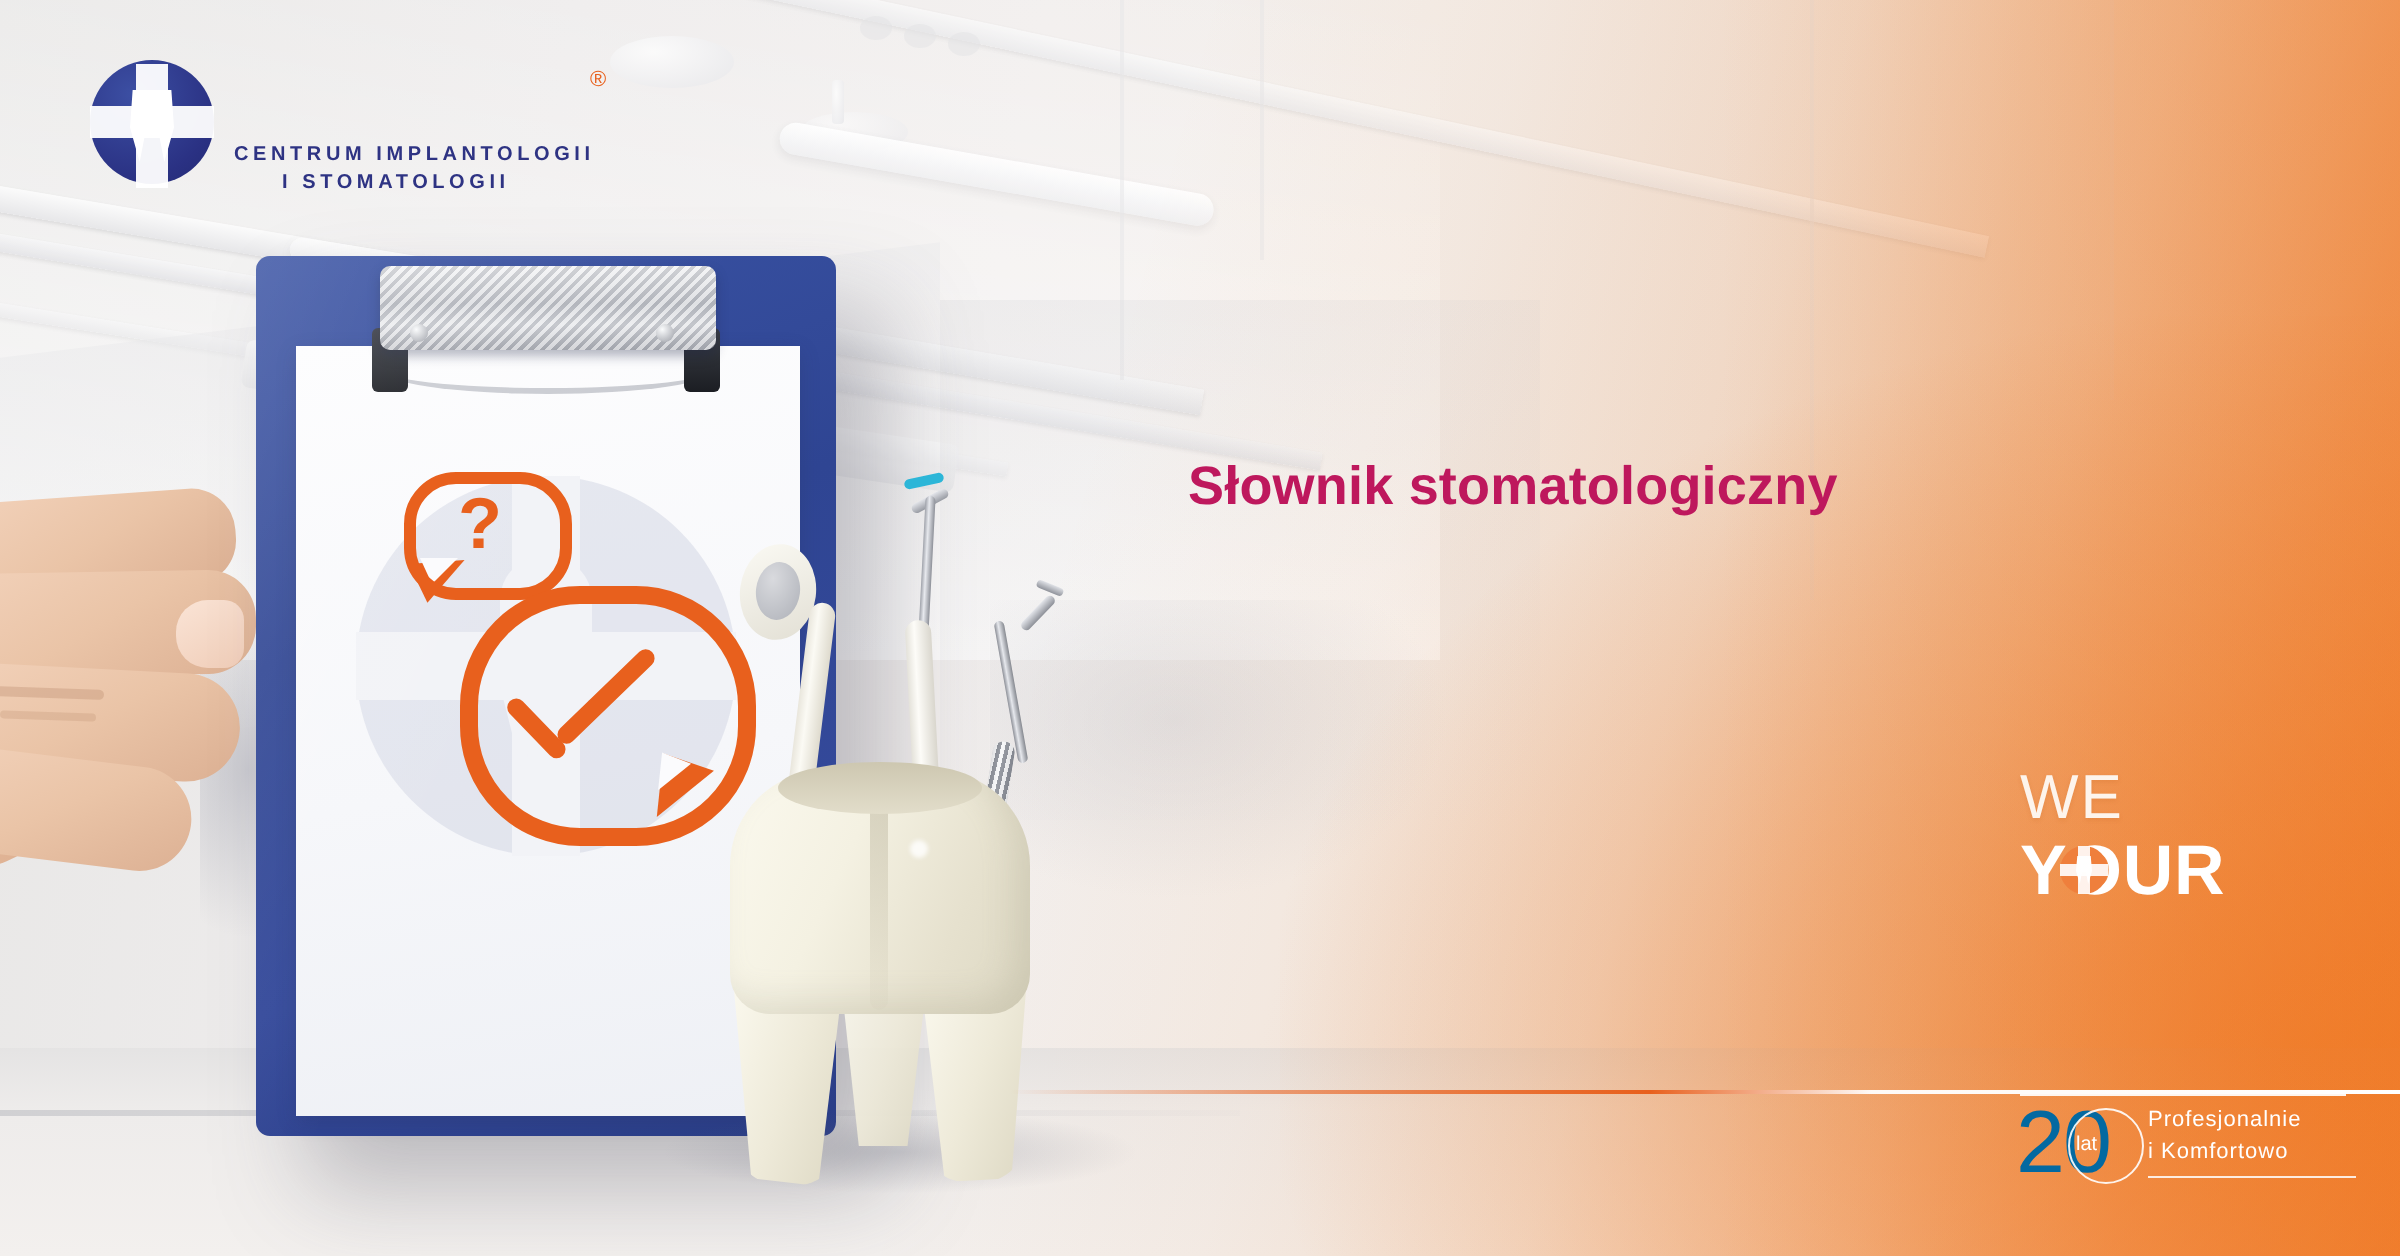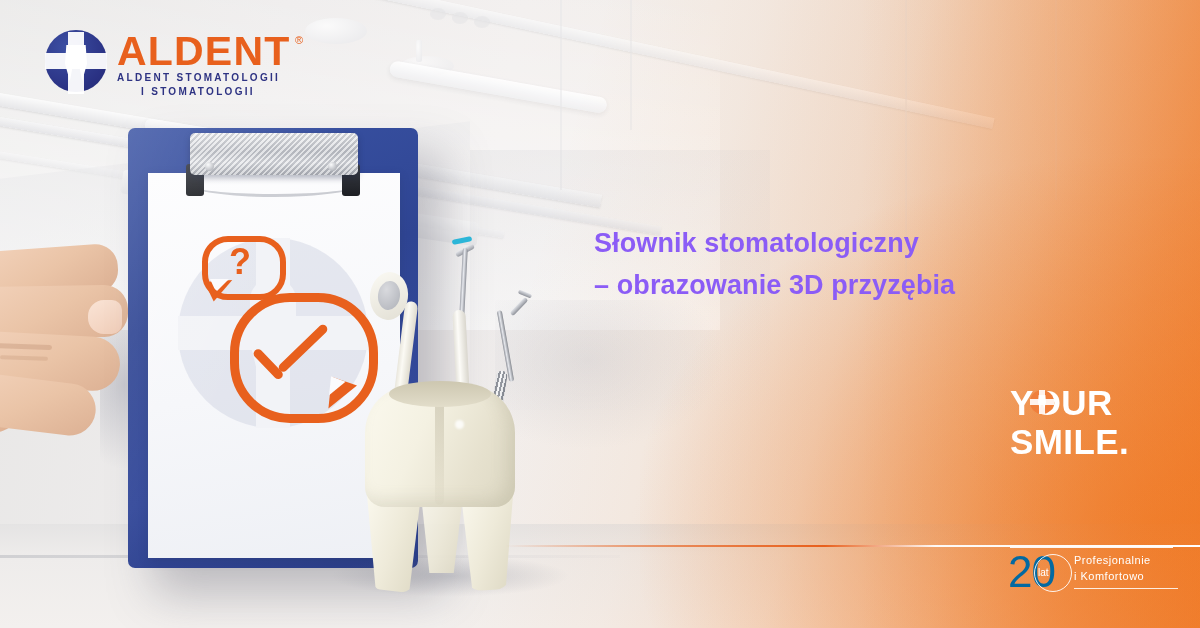--- a/index.html
+++ b/index.html
@@ -380,21 +380,21 @@
     position:absolute;left:72px;
     font-size:10px;font-weight:700;letter-spacing:2.3px;color:#2e3383;
     font-family:"Liberation Sans",sans-serif;white-space:nowrap;
   }
   .logo-sub1{top:44px;}
   .logo-sub2{top:58px;left:96px;}
 
   
   .title{
     position:absolute;left:594px;top:222px;width:430px;
-    color:#8b5cf6;font-size:27px;font-weight:700;line-height:42px;
+    color:#be185d;font-size:27px;font-weight:700;line-height:42px;
     font-family:"Liberation Sans",sans-serif;letter-spacing:.1px;
   }
   .title-l2{display:block;}
 
   
   .divider{
     position:absolute;left:505px;top:545px;width:695px;height:2px;
     background:linear-gradient(90deg,rgba(232,96,29,0) 0%,rgba(232,96,29,.55) 18%,rgba(232,96,29,1) 46%,rgba(255,255,255,.95) 62%,rgba(255,255,255,1) 100%);
   }
 
@@ -545,45 +545,43 @@
     <div class="th-opening"></div>
   </div>
   <div class="th-hl"></div>
 
   <div class="logo">
     <div class="logo-badge">
       <div class="lb-cross-v"></div>
       <div class="lb-cross-h"></div>
       <div class="lb-tooth"></div>
     </div>
-    <div class="logo-word">ALDENT</div>
     <div class="logo-reg">®</div>
-    <div class="logo-sub1">ALDENT STOMATOLOGII</div>
+    <div class="logo-sub1">CENTRUM IMPLANTOLOGII</div>
     <div class="logo-sub2">I STOMATOLOGII</div>
   </div>
 
   <div class="title">
     <span>Słownik stomatologiczny</span>
-    <span class="title-l2">– obrazowanie 3D przyzębia</span>
   </div>
 
   <div class="divider"></div>
 
   <div class="slogan">
+    <div class="slg-thin">WE</div>
     <div class="slg-bold">
       <span class="slg-your">
         <span>YOUR</span>
         <span class="your-mark">
           <span class="ym-cv"></span>
           <span class="ym-ch"></span>
           <span class="ym-tooth"></span>
         </span>
       </span>
     </div>
-    <div class="slg-bold">SMILE.</div>
   </div>
   <div class="slg-rule"></div>
 
   <div class="badge">
     <div class="badge-20">20</div>
     <div class="badge-ring"></div>
     <div class="badge-lat">lat</div>
     <div class="badge-txt1">Profesjonalnie</div>
     <div class="badge-txt2">i Komfortowo</div>
     <div class="badge-underline"></div>

